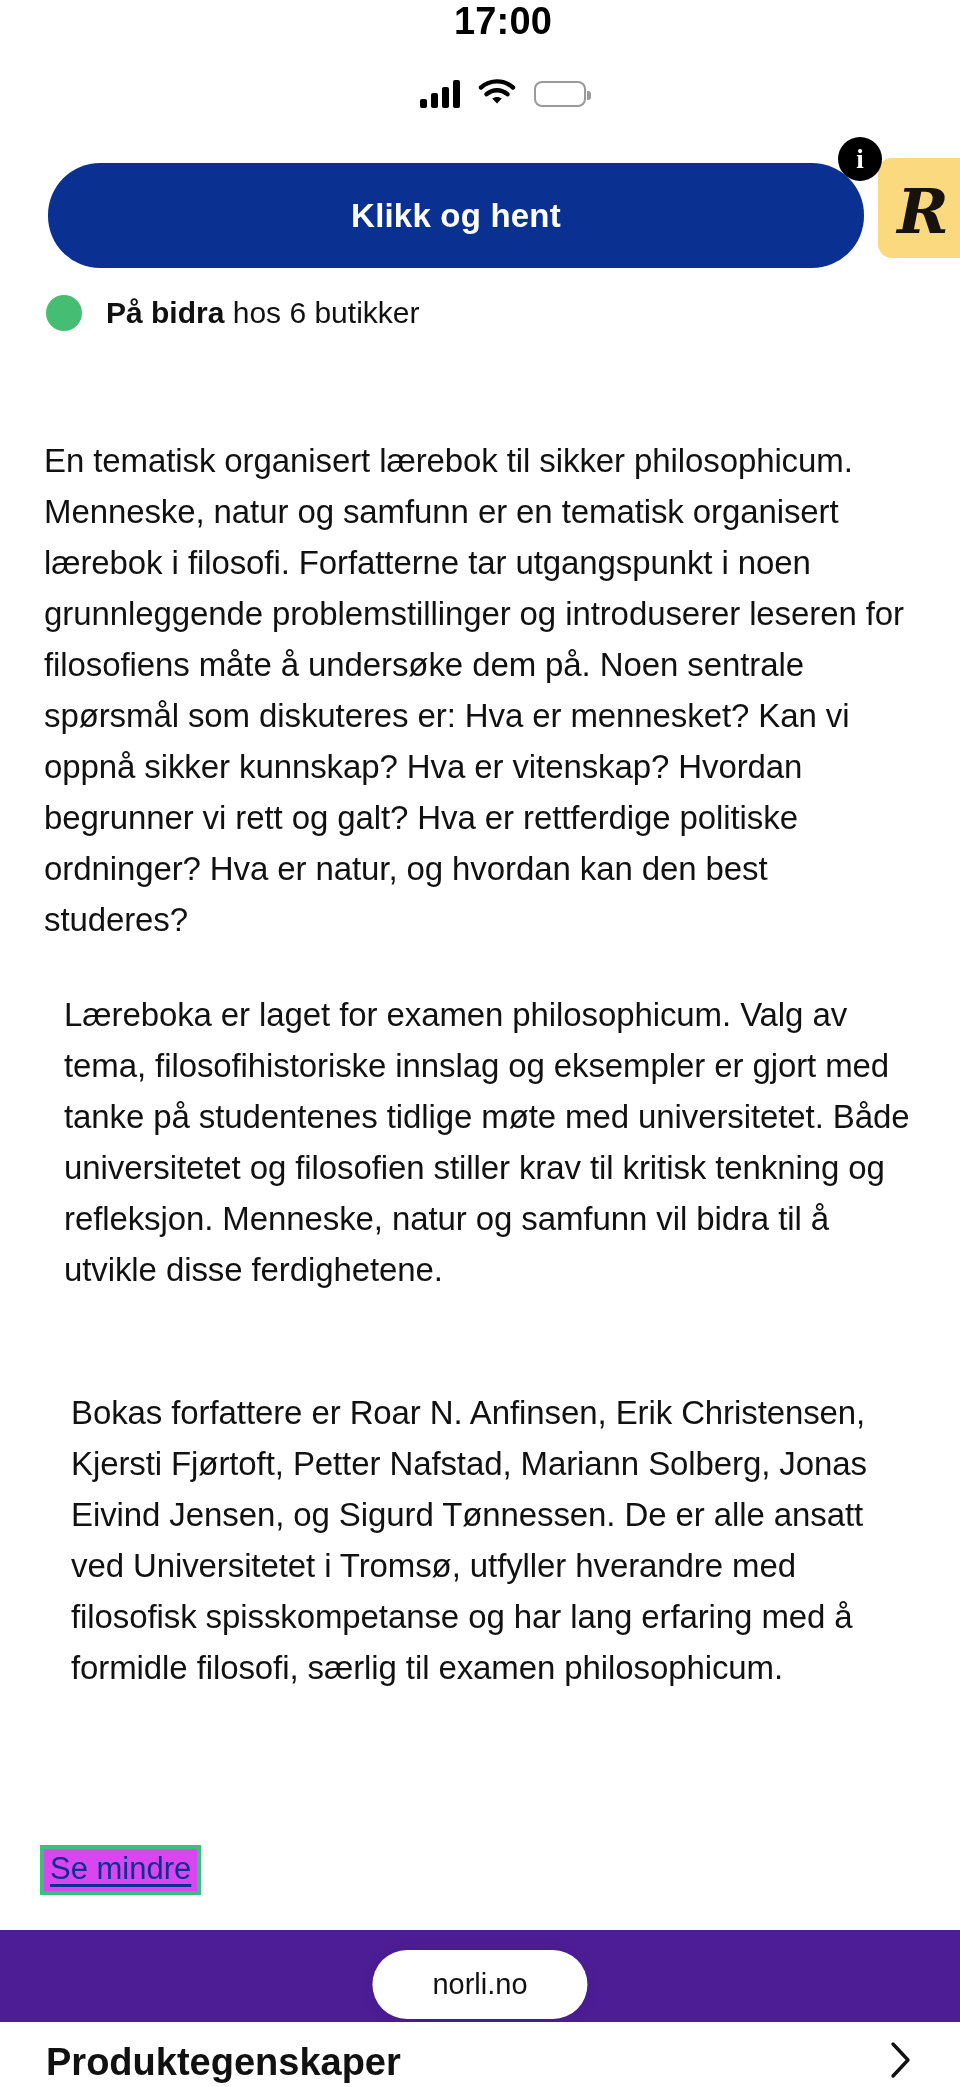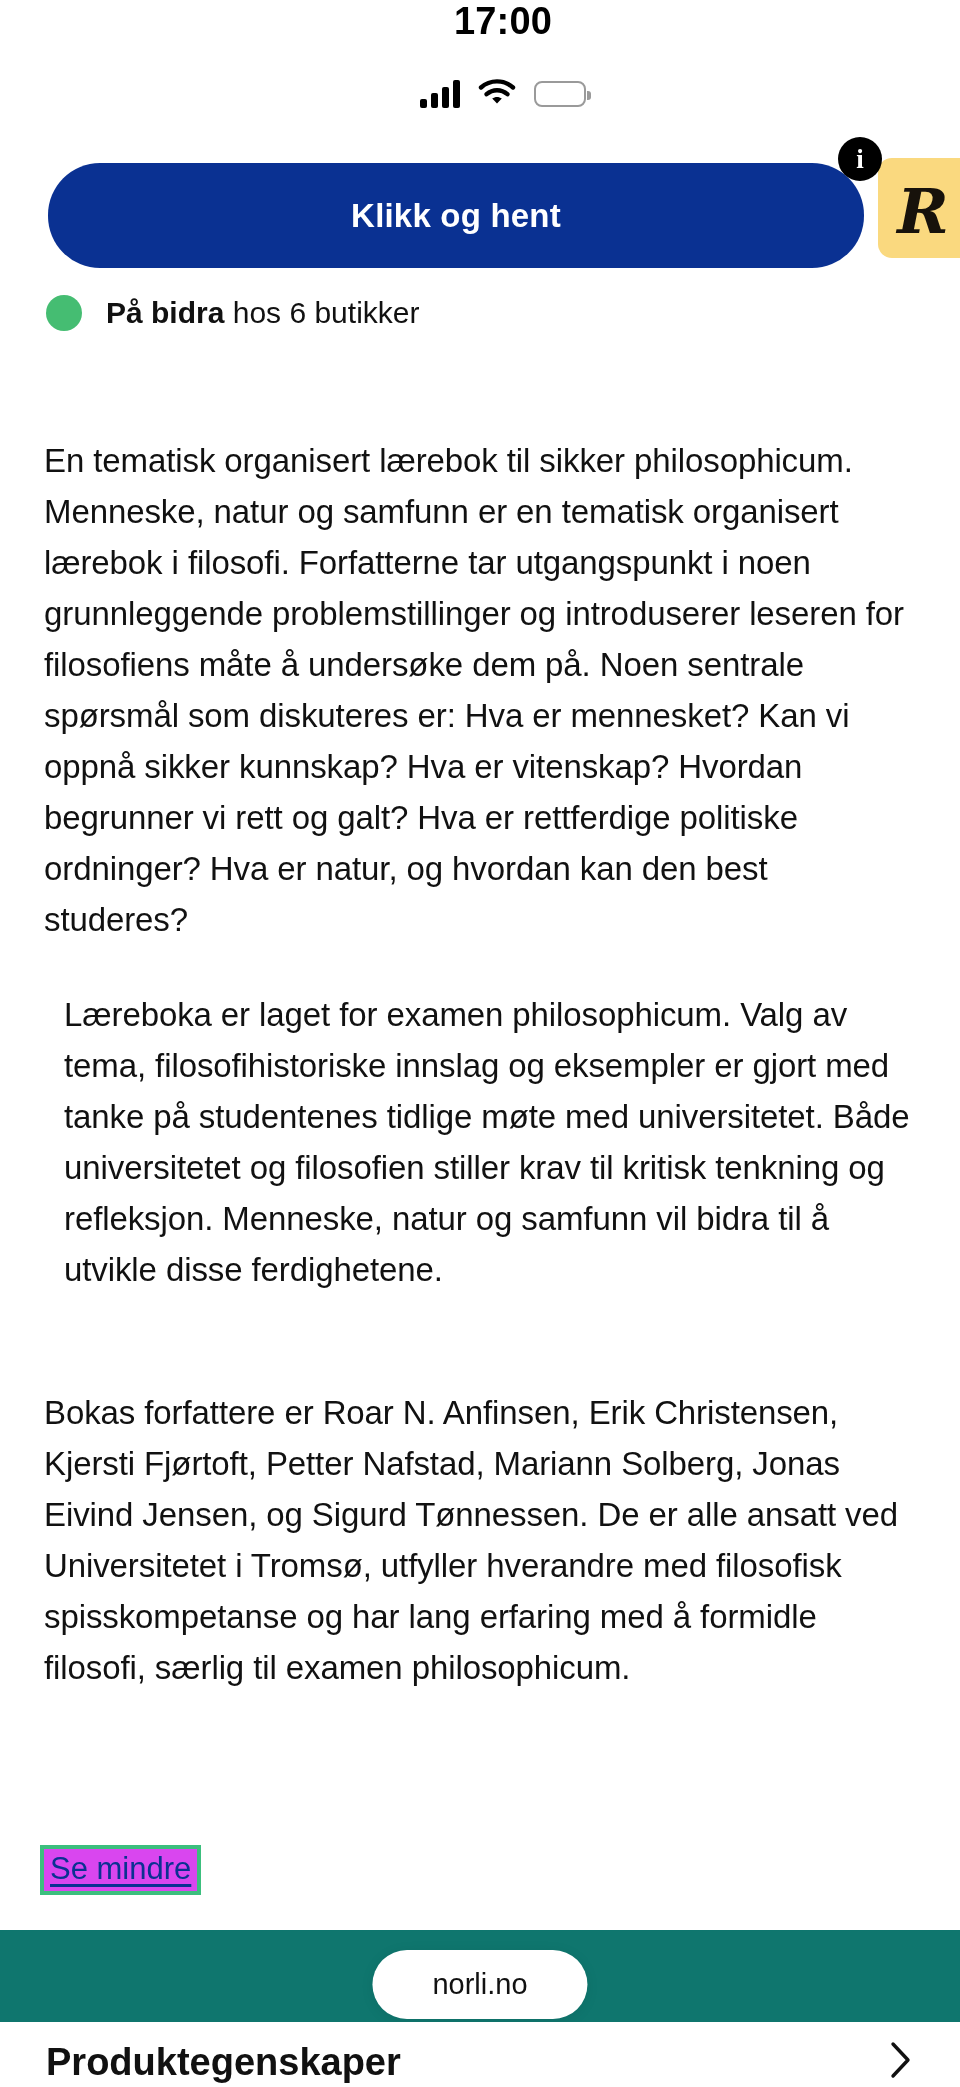--- a/index.html
+++ b/index.html
@@ -168,21 +168,21 @@
     top: 435px; left: 44px;
     width: 872px;
   }
   .description p {
     font-size: 33px;
     line-height: 51px;
     color: #111111;
     letter-spacing: -0.1px;
   }
   .description p.gap-1 { margin-top: 44px; margin-left: 20px; }
-  .description p.gap-2 { margin-top: 92px; }
+  .description p.gap-2 { margin-top: 92px; margin-left: 27px; }
 
   
   .see-less-wrap {
     position: absolute;
     top: 1845px; left: 40px;
   }
   .see-less {
     display: inline-block;
     border: 4px solid #3CBF7E;
     padding: 2px 6px 4px 6px;
@@ -193,21 +193,21 @@
     text-decoration-thickness: 3px;
     cursor: pointer;
     background: #d946ef;
   }
 
   
   .bottom-sheet {
     position: absolute;
     left: 0; top: 1930px;
     width: 960px; height: 157px;
-    background: #0f766e;
+    background: #4c1d95;
     overflow: hidden;
   }
   .domain-pill {
     position: absolute;
     left: 50%;
     transform: translateX(-50%);
     top: 20px;
     background: #ffffff;
     border-radius: 40px;
     padding: 18px 60px;

